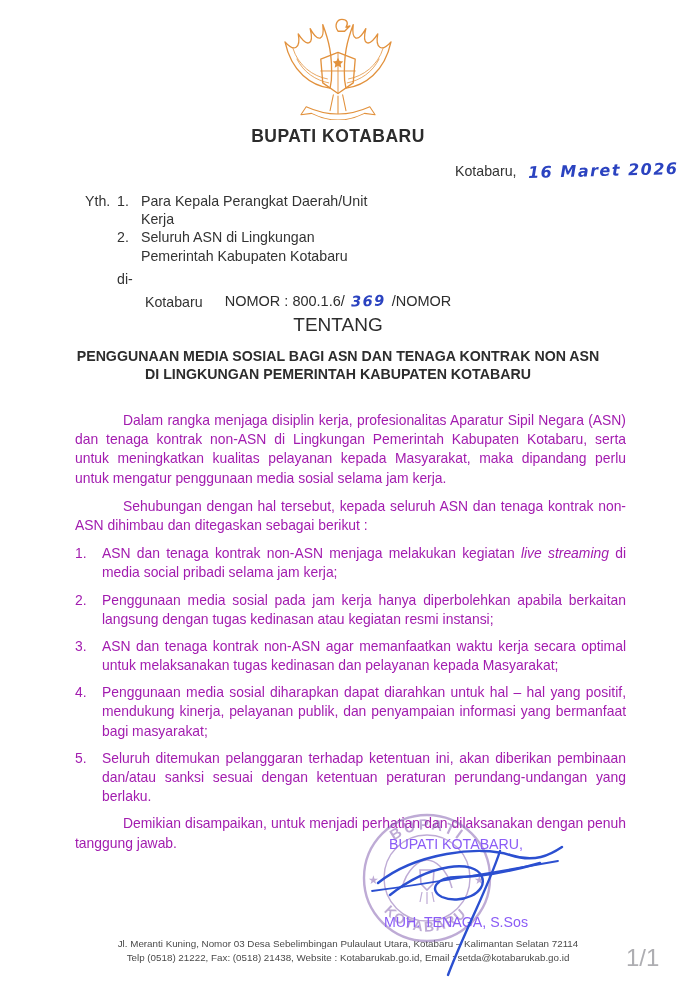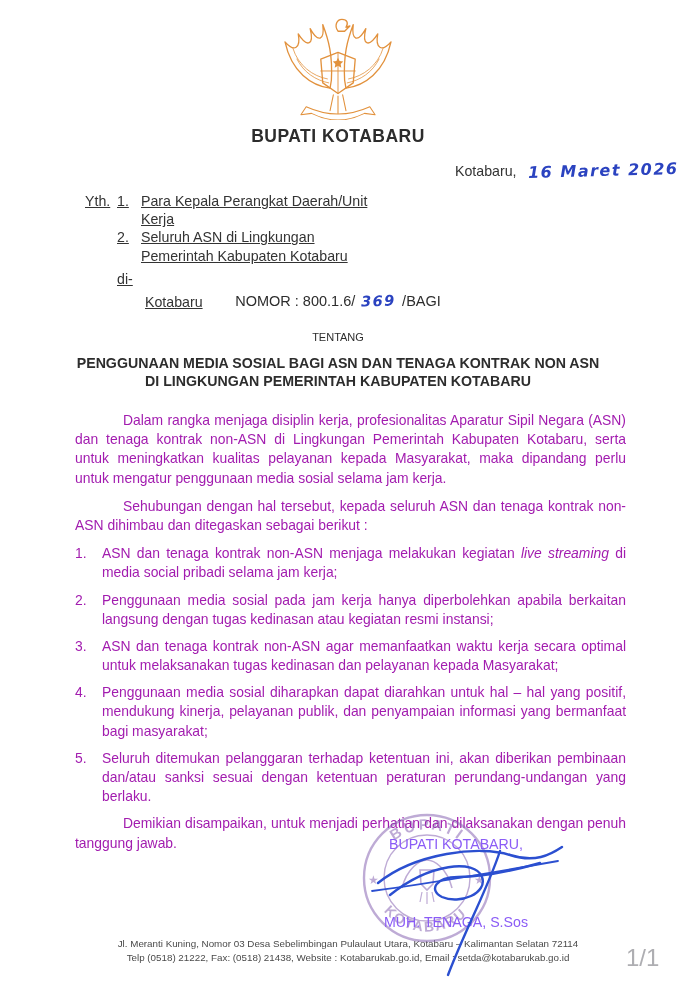--- a/index.html
+++ b/index.html
@@ -14,33 +14,33 @@
   .letterhead-title{
     position:absolute;top:126px;left:0;width:676px;text-align:center;
     font-size:17.5px;font-weight:bold;letter-spacing:.5px;color:#2c2c2c;
   }
   
   .dateline{position:absolute;top:161px;left:455px;font-size:14.2px;white-space:nowrap;}
   .hand{color:#2b43c0;font-style:italic;font-weight:600;letter-spacing:1.5px;
         font-family:"DejaVu Sans",sans-serif;display:inline-block;transform:rotate(-1.5deg);}
   .dateline .hand{font-size:16px;margin-left:8px;}
   
-  .addressee{position:absolute;top:192px;left:85px;font-size:14.2px;line-height:1.28;color:#333;text-decoration:underline;}
+  .addressee{position:absolute;top:192px;left:85px;font-size:14.2px;line-height:1.28;color:#333;}
   .addr-row{display:flex;}
   .addr-salutation{width:32px;}
   .addr-num{width:24px;}
   .addr-text{max-width:250px;}
   .addr-di{margin-left:32px;margin-top:5px;}
   .addr-place{margin-left:60px;margin-top:5px;}
   
   .title-block{position:absolute;top:291px;left:0;width:676px;text-align:center;color:#2d2d2d;}
   .doc-title{font-size:22px;font-weight:bold;letter-spacing:1px;}
   .doc-number{font-size:14.5px;margin-top:2px;}
   .doc-number .hand{font-size:14.5px;margin:0 2px;}
-  .doc-tentang{font-size:11px;margin-top:22px;}
+  .doc-tentang{font-size:19px;margin-top:5px;}
   .doc-subject{font-size:14.2px;font-weight:bold;margin-top:11px;line-height:1.3;}
   
   .body{position:absolute;top:411px;left:75px;width:551px;font-size:13.9px;line-height:1.38;
         text-align:justify;color:#a21caf;}
   .body p{margin:0 0 9px 0;text-indent:48px;}
   .list-item{display:flex;margin:0 0 8px 0;}
   .li-num{width:27px;flex:0 0 27px;}
   .li-text{flex:1;text-align:justify;}
   .closing{margin-top:2px;}
   
@@ -100,21 +100,21 @@
       <span class="addr-text">Seluruh ASN di Lingkungan Pemerintah Kabupaten Kotabaru</span>
     </div>
     <div class="addr-di">di-</div>
     <div class="addr-place">Kotabaru</div>
   </div>
 
   <div class="title-block">
     <div class="doc-number">
       <span>NOMOR : 800.1.6/</span>
       <span class="hand">369</span>
-      <span>/BAGI</span>
+      <span>/NOMOR</span>
     </div>
     <div class="doc-tentang">TENTANG</div>
     <div class="doc-subject">
       <div>PENGGUNAAN MEDIA SOSIAL BAGI ASN DAN TENAGA KONTRAK NON ASN</div>
       <div>DI LINGKUNGAN PEMERINTAH KABUPATEN KOTABARU</div>
     </div>
   </div>
 
   <div class="body">
     <p>Dalam rangka menjaga disiplin kerja, profesionalitas Aparatur Sipil Negara (ASN) dan tenaga kontrak non-ASN di Lingkungan Pemerintah Kabupaten Kotabaru, serta untuk meningkatkan kualitas pelayanan kepada Masyarakat, maka dipandang perlu untuk mengatur penggunaan media sosial selama jam kerja.</p>

